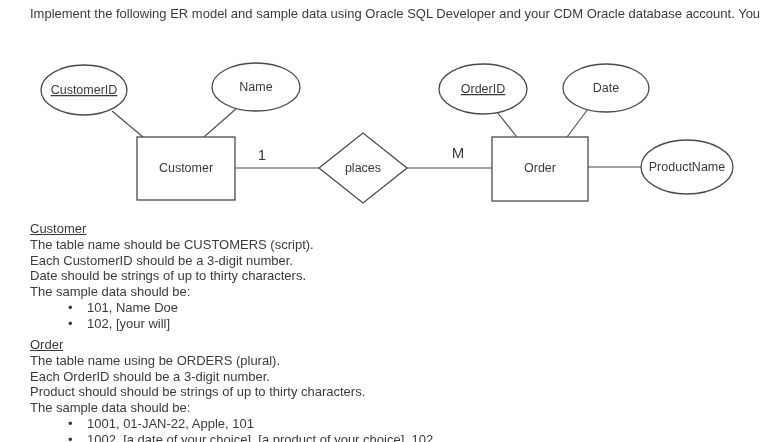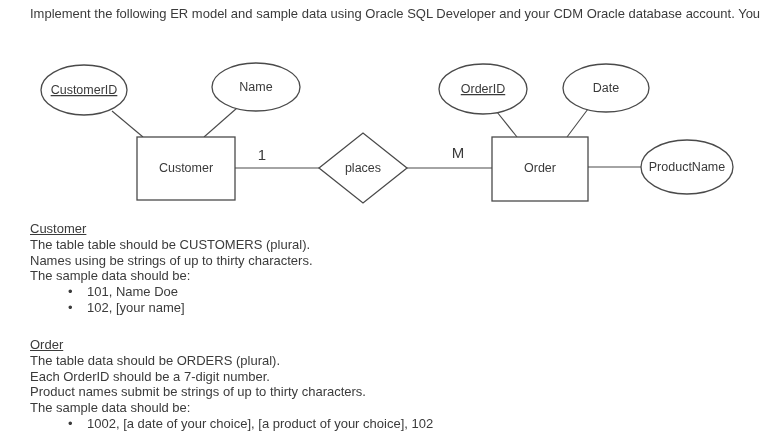--- a/index.html
+++ b/index.html
@@ -61,29 +61,31 @@
     <text x="687" y="121" text-anchor="middle">ProductName</text>
     <text x="186" y="122" text-anchor="middle">Customer</text>
     <text x="540" y="122" text-anchor="middle">Order</text>
     <text x="363" y="122" text-anchor="middle">places</text>
     <text class="card" x="262" y="110" text-anchor="middle">1</text>
     <text class="card" x="458" y="108" text-anchor="middle">M</text>
   </svg>
 
   <div class="spec spec-customer">
     <div class="heading">Customer</div>
-    <div class="line">The table table should be CUSTOMERS (plural).</div>
-    <div class="line">Names using be strings of up to thirty characters.</div>
+    <div class="line">The table name should be CUSTOMERS (script).</div>
+    <div class="line">Each CustomerID should be a 3-digit number.</div>
+    <div class="line">Date should be strings of up to thirty characters.</div>
     <div class="line">The sample data should be:</div>
     <div class="bullet-row"><span class="dot">•</span><span>101, Name Doe</span></div>
-    <div class="bullet-row"><span class="dot">•</span><span>102, [your name]</span></div>
+    <div class="bullet-row"><span class="dot">•</span><span>102, [your will]</span></div>
   </div>
 
   <div class="spec spec-order">
     <div class="heading">Order</div>
-    <div class="line">The table data should be ORDERS (plural).</div>
-    <div class="line">Each OrderID should be a 7-digit number.</div>
-    <div class="line">Product names submit be strings of up to thirty characters.</div>
+    <div class="line">The table name using be ORDERS (plural).</div>
+    <div class="line">Each OrderID should be a 3-digit number.</div>
+    <div class="line">Product should should be strings of up to thirty characters.</div>
     <div class="line">The sample data should be:</div>
+    <div class="bullet-row"><span class="dot">•</span><span>1001, 01-JAN-22, Apple, 101</span></div>
     <div class="bullet-row"><span class="dot">•</span><span>1002, [a date of your choice], [a product of your choice], 102</span></div>
   </div>
 
 </div>
 
 </body></html>

